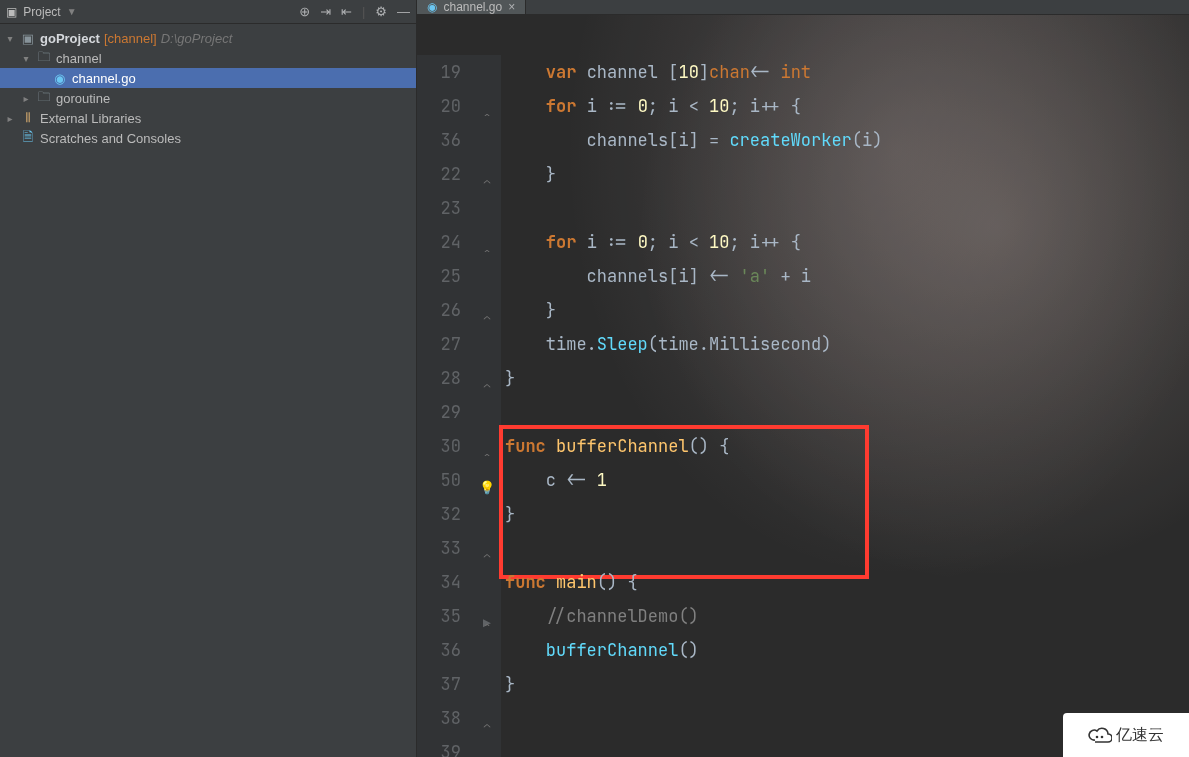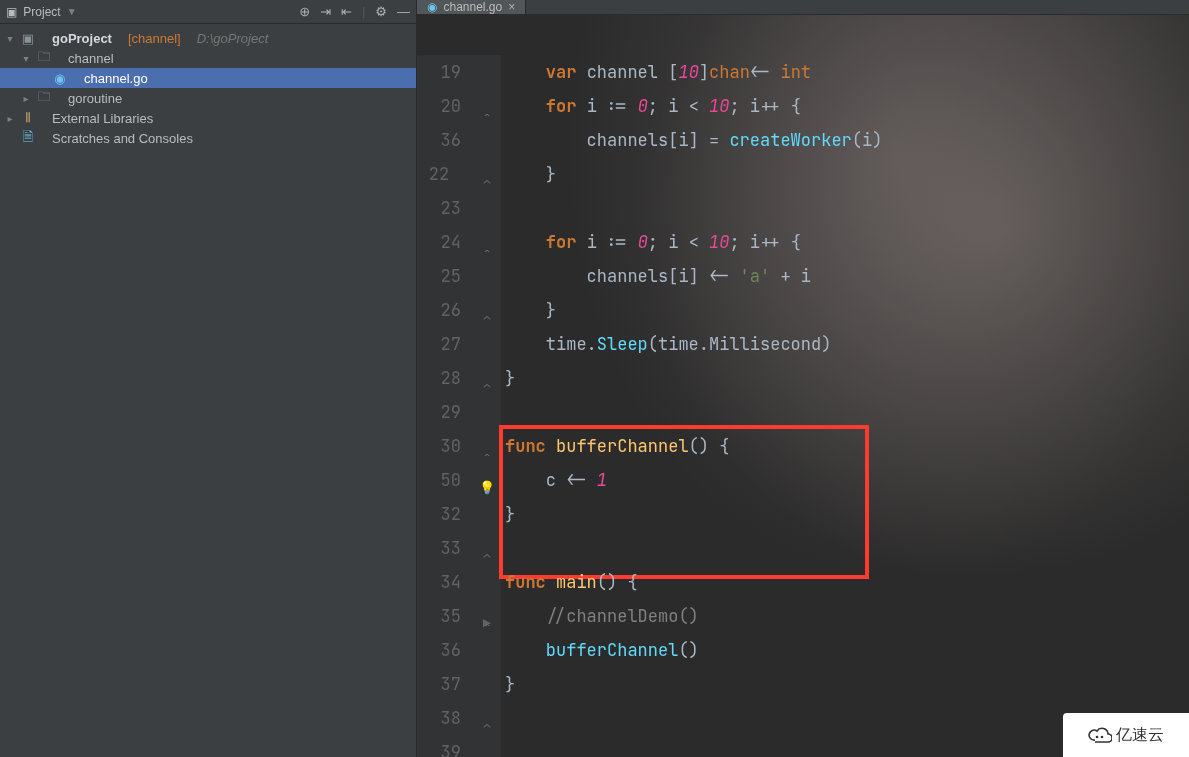--- a/index.html
+++ b/index.html
@@ -61,21 +61,21 @@
   background: #4b6eaf;
   color: #fff;
 }
 .tree-row .arrow {
   width: 12px;
   text-align: center;
   color: #808080;
   font-size: 10px;
 }
 .tree-row .ficon { width: 16px; text-align: center; }
-.tree-row .label { color: #bbbbbb; margin-left: 12px; }
+.tree-row .label { color: #bbbbbb; }
 .tree-row .label.bold { font-weight: 600; color: #d5d8dc; }
 .tree-row .label.muted { color: #777; font-style: italic; }
 .tree-row.selected .label { color: #fff; }
 .indent-1 { padding-left: 20px; }
 .indent-2 { padding-left: 36px; }
 
 .editor-area {
   flex: 1;
   display: flex;
   flex-direction: column;
@@ -136,21 +136,21 @@
 }
 .code-line {
   height: 34px;
   white-space: pre;
   color: #a9b7c6;
   position: relative;
 }
 .code-line.cur { background: #323232; }
 .k  { color: #cc7832; font-weight: bold; }
 .ty { color: #cc7832; }
-.n  { color: #ec4899; font-style: italic; }
+.n  { color: #fef9c3; }
 .s  { color: #6a8759; }
 .fn { color: #ffc66d; }
 .call{ color: #61dafb; }
 .id { color: #a9b7c6; }
 .op { color: #a9b7c6; }
 .cm { color: #808080; }
 .paren-hl { background: #3b514d; color: #ffef28; }
 .red-box {
   position: absolute;
   border: 4px solid #ff3b30;
@@ -262,21 +262,21 @@
         <span class="close">×</span>
       </div>
     </div>
     <div class="code-body">
       <div class="editor-bg"></div>
       <div class="code-wrap">
         <div class="gutter-ln" id="gutter-ln">
             <div style="height: 34px;">19</div>
             <div style="height: 34px;">20</div>
             <div style="height: 34px;">36</div>
-            <div style="height: 34px; text-align: center;">22</div>
+            <div style="height: 34px;">22</div>
             <div style="height: 34px;">23</div>
             <div style="height: 34px;">24</div>
             <div style="height: 34px;">25</div>
             <div style="height: 34px;">26</div>
             <div style="height: 34px;">27</div>
             <div style="height: 34px;">28</div>
             <div style="height: 34px;">29</div>
             <div style="height: 34px;">30</div>
             <div style="height: 34px;">50</div>
             <div style="height: 34px;">32</div>

